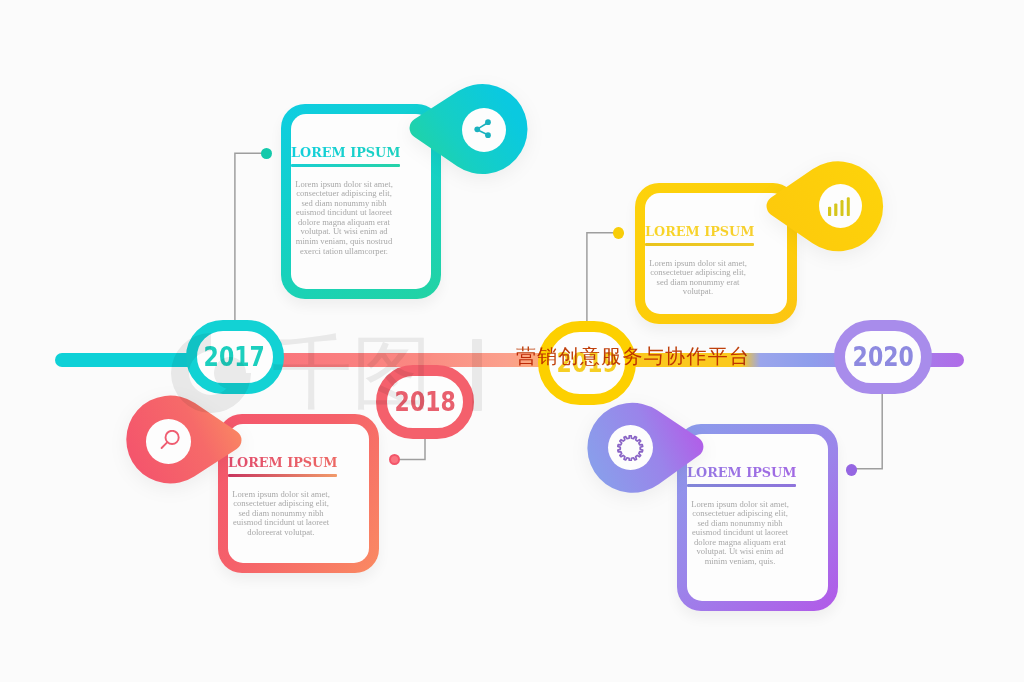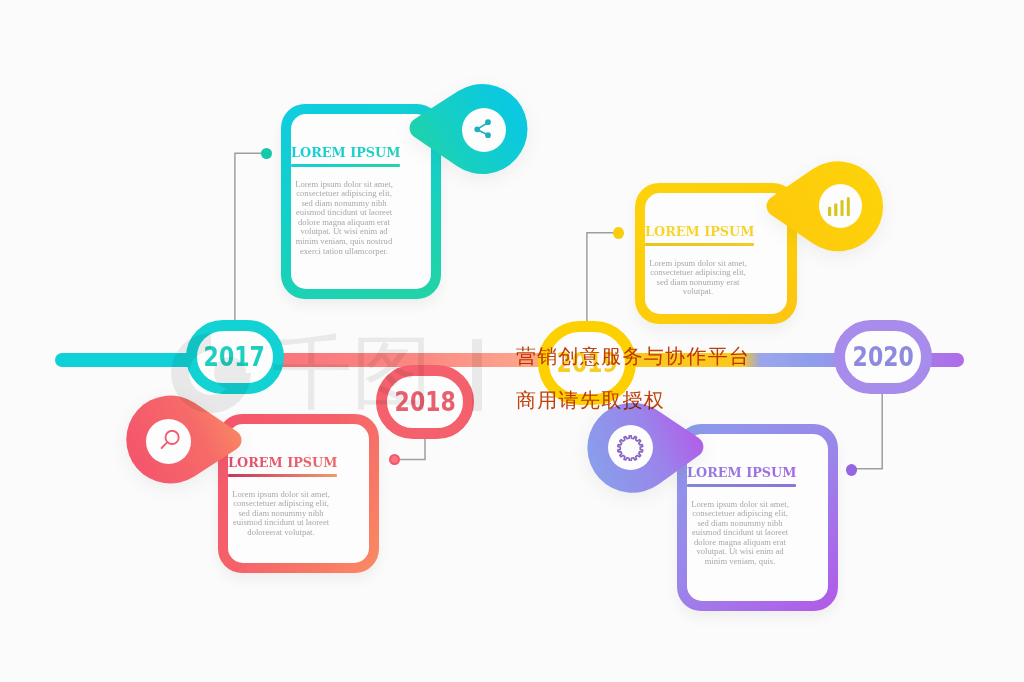--- a/index.html
+++ b/index.html
@@ -185,16 +185,15 @@
   <div class="wm wm-logo">
     <svg class="wm-mark" viewBox="0 0 80 80">
       <path d="M40 0 A40 40 0 1 0 80 40 L62 40 A22 22 0 1 1 40 18 Z" fill="#ececec"></path>
       <circle cx="59" cy="40" r="16" fill="#ececec"></circle>
     </svg>
   </div>
   <div class="wm-name">千图</div>
   <div class="wm-bar"></div>
   <div class="wm-text">
     <div>营销创意服务与协作平台</div>
-    <div>商用请先取授权</div>
   </div>
 
 </div>
 
 </body></html>

